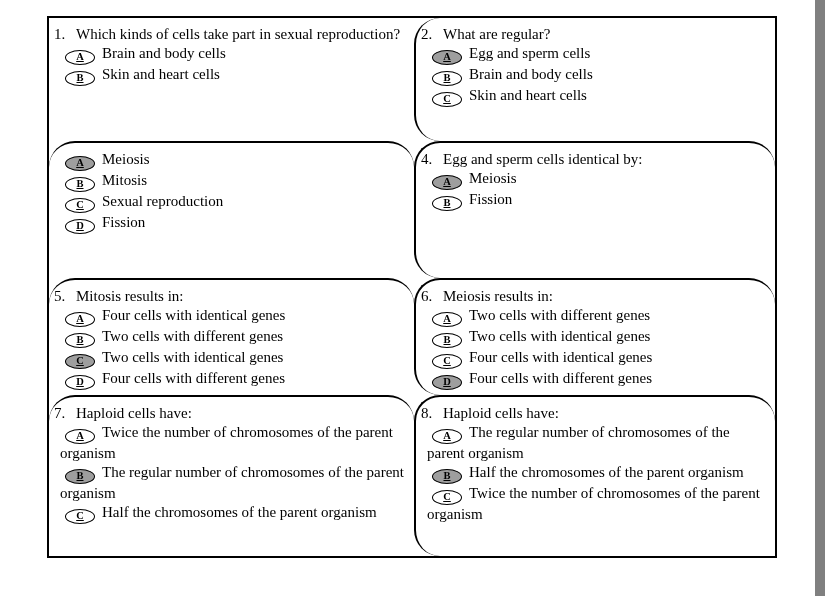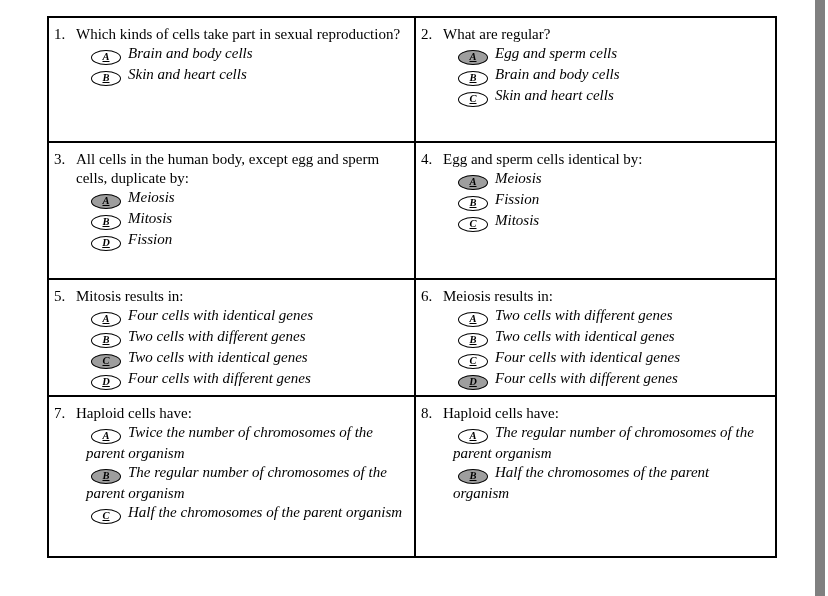--- a/index.html
+++ b/index.html
@@ -35,36 +35,36 @@
     grid-template-columns: 365px 361px;
     grid-template-rows: 123px 137px 117px 161px;
     background: #ffffff;
   }
   .cell {
     box-sizing: border-box;
     padding: 7px 8px 4px 5px;
     font-size: 15px;
     line-height: 19px;
     overflow: hidden;
+    border-radius: 26px;
   }
   .cell:nth-child(even) { border-left: 2px solid #000000; }
   .cell:nth-child(n+3)  { border-top: 2px solid #000000; }
   .q-line {
     padding-left: 22px;
     text-indent: -22px;
   }
   .q-num {
     display: inline-block;
     width: 22px;
     text-indent: 0;
   }
   .opt {
-    margin-left: 32px;
+    margin-left: 6px;
     text-indent: 5px;
-    font-style: italic;
   }
   .bubble {
     display: inline-block;
     box-sizing: border-box;
     width: 30px;
     height: 15px;
     border: 1.5px solid #000000;
     border-radius: 50%;
     background: #ffffff;
     text-align: center;
@@ -91,30 +91,29 @@
         <div class="opt"><span class="bubble">A</span><span>Brain and body cells</span></div>
         <div class="opt"><span class="bubble">B</span><span>Skin and heart cells</span></div>
       </div>
     <div class="cell">
         <div class="q-line"><span class="q-num">2.</span><span>What are regular?</span></div>
         <div class="opt"><span class="bubble selected">A</span><span>Egg and sperm cells</span></div>
         <div class="opt"><span class="bubble">B</span><span>Brain and body cells</span></div>
         <div class="opt"><span class="bubble">C</span><span>Skin and heart cells</span></div>
       </div>
     <div class="cell">
-        <div class="q-line"><span class="q-num">3.</span><span>All cells in the human body, except egg and sperm cells, duplicate by:</span></div>
         <div class="opt"><span class="bubble selected">A</span><span>Meiosis</span></div>
         <div class="opt"><span class="bubble">B</span><span>Mitosis</span></div>
+        <div class="opt"><span class="bubble">C</span><span>Sexual reproduction</span></div>
         <div class="opt"><span class="bubble">D</span><span>Fission</span></div>
       </div>
     <div class="cell">
         <div class="q-line"><span class="q-num">4.</span><span>Egg and sperm cells identical by:</span></div>
         <div class="opt"><span class="bubble selected">A</span><span>Meiosis</span></div>
         <div class="opt"><span class="bubble">B</span><span>Fission</span></div>
-        <div class="opt"><span class="bubble">C</span><span>Mitosis</span></div>
       </div>
     <div class="cell">
         <div class="q-line"><span class="q-num">5.</span><span>Mitosis results in:</span></div>
         <div class="opt"><span class="bubble">A</span><span>Four cells with identical genes</span></div>
         <div class="opt"><span class="bubble">B</span><span>Two cells with different genes</span></div>
         <div class="opt"><span class="bubble selected">C</span><span>Two cells with identical genes</span></div>
         <div class="opt"><span class="bubble">D</span><span>Four cells with different genes</span></div>
       </div>
     <div class="cell">
         <div class="q-line"><span class="q-num">6.</span><span>Meiosis results in:</span></div>
@@ -126,16 +125,17 @@
     <div class="cell">
         <div class="q-line"><span class="q-num">7.</span><span>Haploid cells have:</span></div>
         <div class="opt"><span class="bubble">A</span><span>Twice the number of chromosomes of the parent organism</span></div>
         <div class="opt"><span class="bubble selected">B</span><span>The regular number of chromosomes of the parent organism</span></div>
         <div class="opt"><span class="bubble">C</span><span>Half the chromosomes of the parent organism</span></div>
       </div>
     <div class="cell">
         <div class="q-line"><span class="q-num">8.</span><span>Haploid cells have:</span></div>
         <div class="opt"><span class="bubble">A</span><span>The regular number of chromosomes of the parent organism</span></div>
         <div class="opt"><span class="bubble selected">B</span><span>Half the chromosomes of the parent organism</span></div>
+        <div class="opt"><span class="bubble">C</span><span>Twice the number of chromosomes of the parent organism</span></div>
       </div>
   </div>
   <div class="scroll-strip"></div>
 </div>
 
 </body></html>

